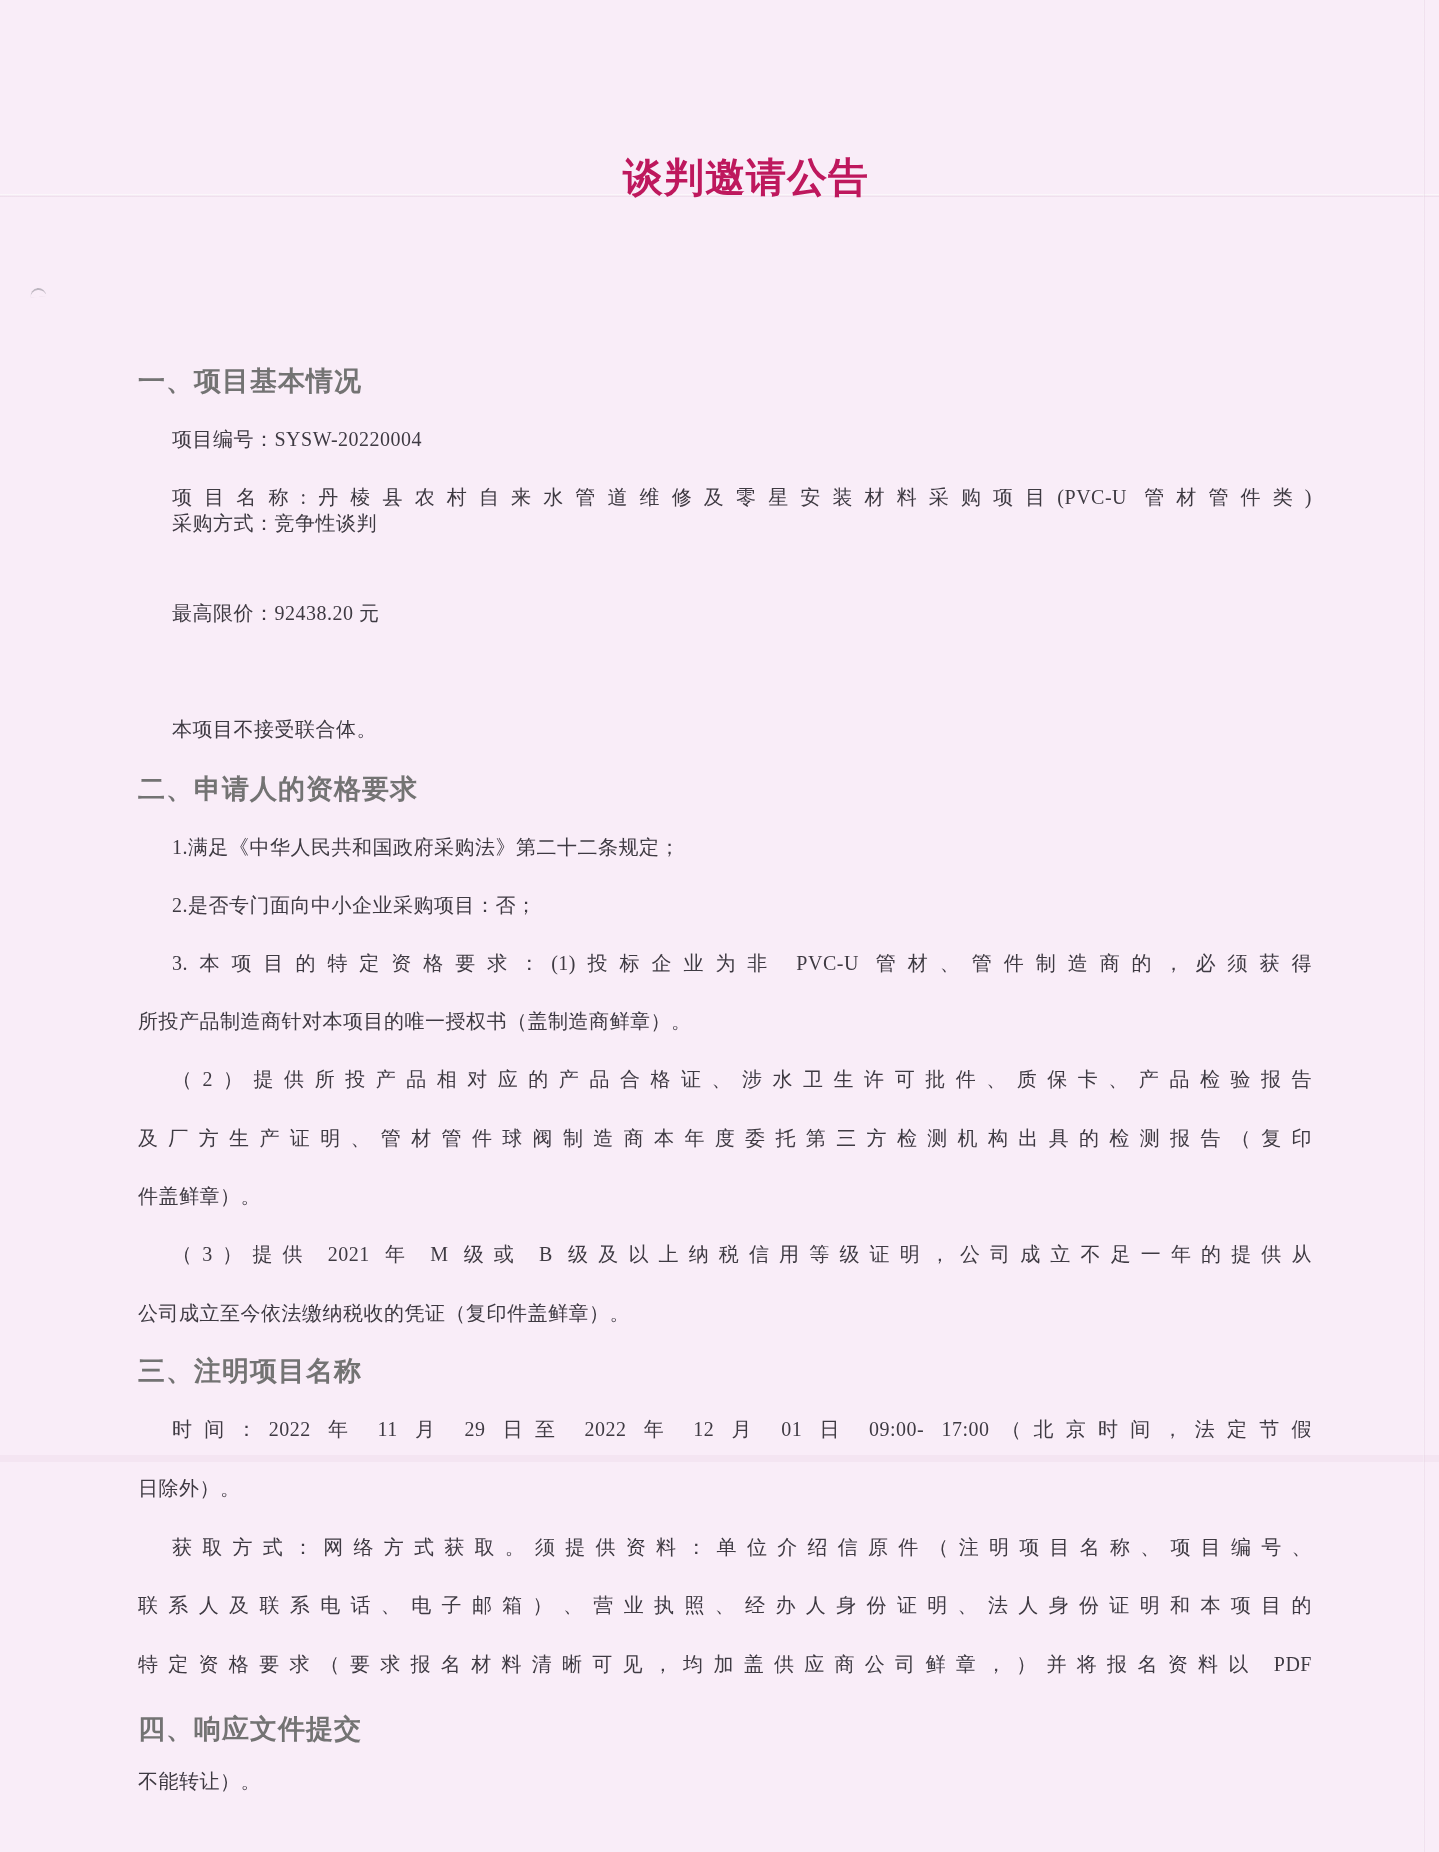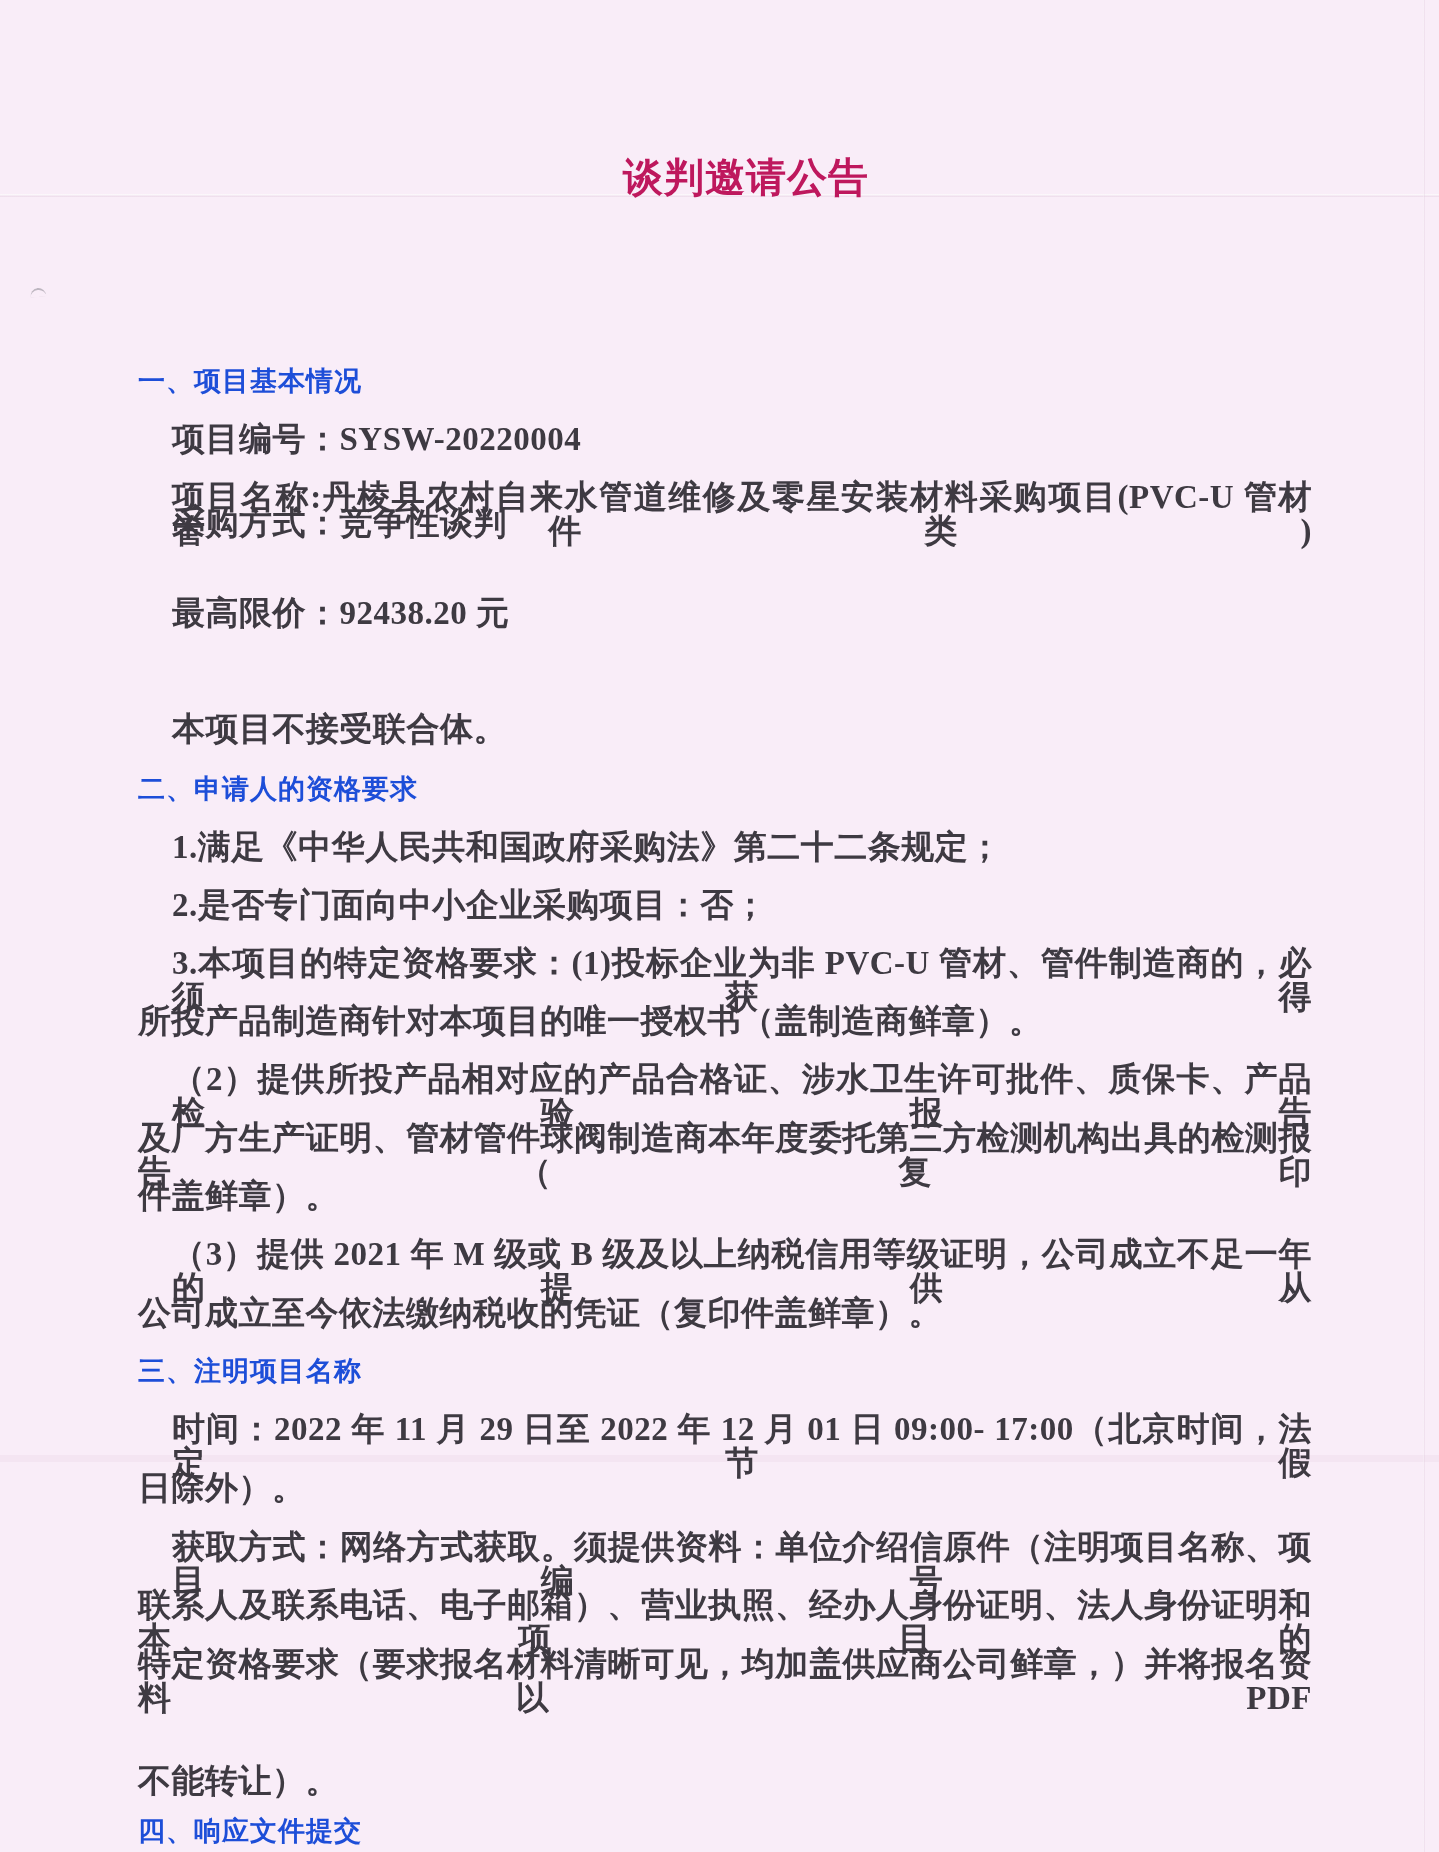--- a/index.html
+++ b/index.html
@@ -22,44 +22,43 @@
     font-weight: bold;
     letter-spacing: 1px;
     color: #be185d;
     margin-left: 46px;
   }
 
   
   .line {
     position: absolute;
     left: 138px;
-    font-size: 33px;
+    font-size: 20px;
     line-height: 34px;
     white-space: pre;
     letter-spacing: 0.5px;
-    font-weight: bold;
   }
   .ind { left: 172px; }
 
   
   .just {
     white-space: normal;
     text-align: justify;
     text-align-last: justify;
     width: 1174px;
   }
   .ind.just { width: 1140px; }
 
   
   .head {
     font-family: "Liberation Sans", "DejaVu Sans", sans-serif;
     font-weight: bold;
     font-size: 27px;
     letter-spacing: 1px;
-    color: #1d4ed8;
+    color: #737373;
   }
 
   
   .scan-hline {
     position: absolute; left: 0; width: 1439px; height: 3px;
     background: linear-gradient(to bottom, rgba(255,255,255,0.85), rgba(213,182,207,0.35));
     pointer-events: none;
   }
   .scan-band {
     position: absolute; left: 0; width: 1439px; height: 7px;
@@ -111,15 +110,15 @@
   <div class="line" style="top:1296px">公司成立至今依法缴纳税收的凭证（复印件盖鲜章）。</div>
 
   <div class="line head" style="top:1354px">三、注明项目名称</div>
   <div class="line ind just" style="top:1412px">时间：2022 年 11 月 29 日至 2022 年 12 月 01 日 09:00- 17:00（北京时间，法定节假</div>
   <div class="line" style="top:1471px">日除外）。</div>
   <div class="line just" style="top:1588px">联系人及联系电话、电子邮箱）、营业执照、经办人身份证明、法人身份证明和本项目的</div>
   <div class="line ind just" style="top:1530px">获取方式：网络方式获取。须提供资料：单位介绍信原件（注明项目名称、项目编号、</div>
   <div class="line just" style="top:1647px">特定资格要求（要求报名材料清晰可见，均加盖供应商公司鲜章，）并将报名资料以 PDF</div>
   <div class="line" style="top:1764px">不能转让）。</div>
 
-  <div class="line head" style="top:1814px">四、响应文件提交</div>
+  <div class="line head" style="top:1712px">四、响应文件提交</div>
 
 </div>
 
 </body></html>

